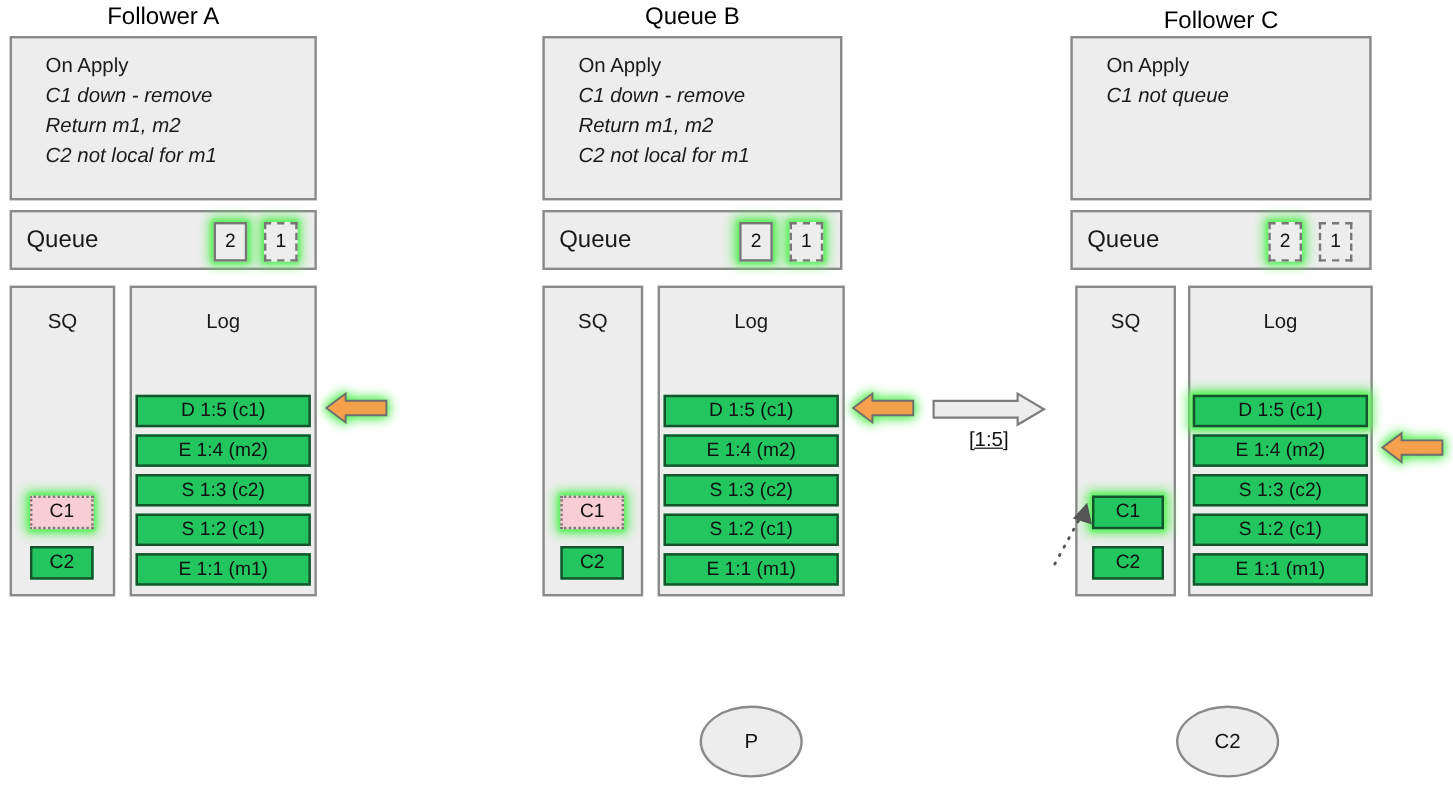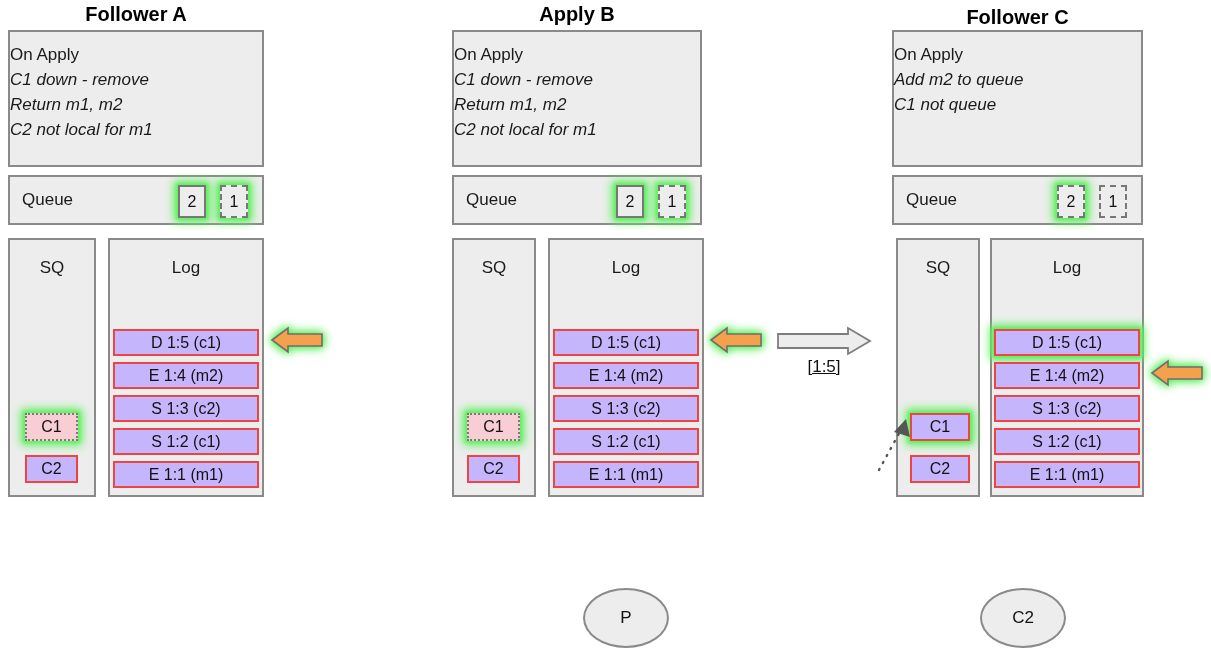--- a/index.html
+++ b/index.html
@@ -19,53 +19,53 @@
   .canvas {
     position: absolute;
     left: 0; top: 0;
     width: 1211px;
     height: 666px;
   }
   
   .col-title {
     position: absolute;
     font-size: 20px;
-    font-weight: bold;
+    font-weight: normal;
     color: #000;
     text-align: center;
     white-space: nowrap;
     letter-spacing: 0px;
   }
   
   .panel {
     position: absolute;
     background: #ededed;
     border: 2px solid #8a8a8a;
     box-sizing: border-box;
   }
   
   .onapply {
-    padding: 10px 12px 8px 0;
+    padding: 10px 12px 8px 28px;
   }
   .onapply .line {
     font-size: 17px;
     line-height: 25px;
     color: #1a1a1a;
     white-space: nowrap;
   }
   .onapply .line.italic {
     font-style: italic;
   }
   
   .queue-label {
     position: absolute;
     left: 12px;
     top: 50%;
     transform: translateY(-50%);
-    font-size: 17px;
+    font-size: 20px;
     color: #1a1a1a;
     white-space: nowrap;
   }
   .qcell {
     position: absolute;
     width: 28px;
     height: 33px;
     box-sizing: border-box;
     background: #ededed;
     border: 2px solid #777777;
@@ -87,22 +87,22 @@
     left: 0;
     right: 0;
     top: 18px;
     text-align: center;
     font-size: 17px;
     color: #1a1a1a;
   }
   .cellbox {
     position: absolute;
     box-sizing: border-box;
-    background: #c4b5fd;
-    border: 2px solid #ef4444;
+    background: #22c55e;
+    border: 2px solid #14532d;
     font-size: 16px;
     text-align: center;
     color: #111;
     white-space: nowrap;
   }
   .logcell {
     width: 146px;
     height: 27px;
     line-height: 23px;
   }
@@ -183,21 +183,21 @@
     <div class="cellbox logcell" style="left:3px; top:122px;">E 1:4 (m2)</div>
     <div class="cellbox logcell" style="left:3px; top:155px;">S 1:3 (c2)</div>
     <div class="cellbox logcell" style="left:3px; top:188px;">S 1:2 (c1)</div>
     <div class="cellbox logcell" style="left:3px; top:221px;">E 1:1 (m1)</div>
   </div>
 
   <svg class="arrow-svg glow-arrow" style="left:270px; top:325px;" width="54" height="30" viewBox="0 0 54 30">
     <polygon points="2,15 18,3 18,9 52,9 52,21 18,21 18,27" fill="#f4a04c" stroke="#6e6e6e" stroke-width="1.6" stroke-linejoin="miter"></polygon>
   </svg>
 
-  <div class="col-title" style="left:452px; top:3px; width:250px;">Apply B</div>
+  <div class="col-title" style="left:452px; top:3px; width:250px;">Queue B</div>
 
   <div class="panel onapply" style="left:452px; top:30px; width:250px; height:137px;">
     <div class="line">On Apply</div>
     <div class="line italic">C1 down - remove</div>
     <div class="line italic">Return m1, m2</div>
     <div class="line italic">C2 not local for m1</div>
   </div>
 
   <div class="panel" style="left:452px; top:175px; width:250px; height:50px;">
     <div class="queue-label">Queue</div>
@@ -226,21 +226,20 @@
 
   <svg class="arrow-svg" style="left:776px; top:326px;" width="96" height="30" viewBox="0 0 96 30">
     <polygon points="2,8 72,8 72,2 94,15 72,28 72,22 2,22" fill="#ededed" stroke="#7d7d7d" stroke-width="1.8" stroke-linejoin="miter"></polygon>
   </svg>
   <div class="xfer-label" style="left:776px; top:357px; width:96px;text-decoration:underline;">[1:5]</div>
 
   <div class="col-title" style="left:892px; top:6px; width:251px;">Follower C</div>
 
   <div class="panel onapply" style="left:892px; top:30px; width:251px; height:137px;">
     <div class="line">On Apply</div>
-    <div class="line italic">Add m2 to queue</div>
     <div class="line italic">C1 not queue</div>
   </div>
 
   <div class="panel" style="left:892px; top:175px; width:251px; height:50px;">
     <div class="queue-label">Queue</div>
     <div class="qcell dashed glow" style="left:163px; top:8px;">2</div>
     <div class="qcell dashed" style="left:205px; top:8px;">1</div>
   </div>
 
   <div class="panel" style="left:896px; top:238px; width:84px; height:259px;">

